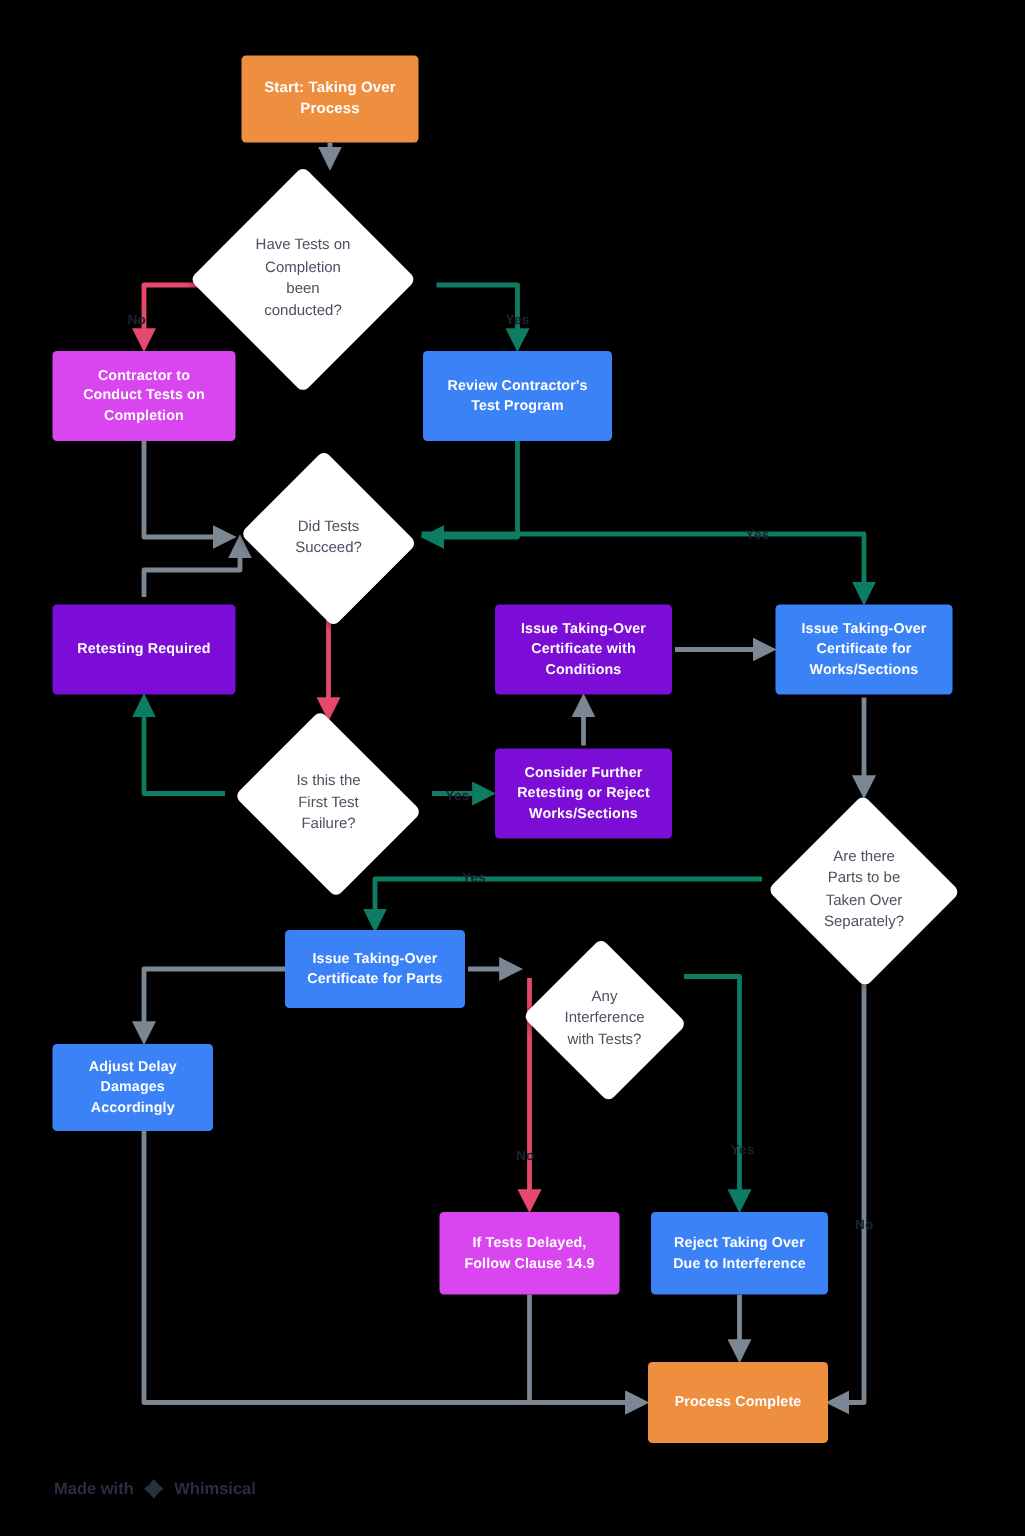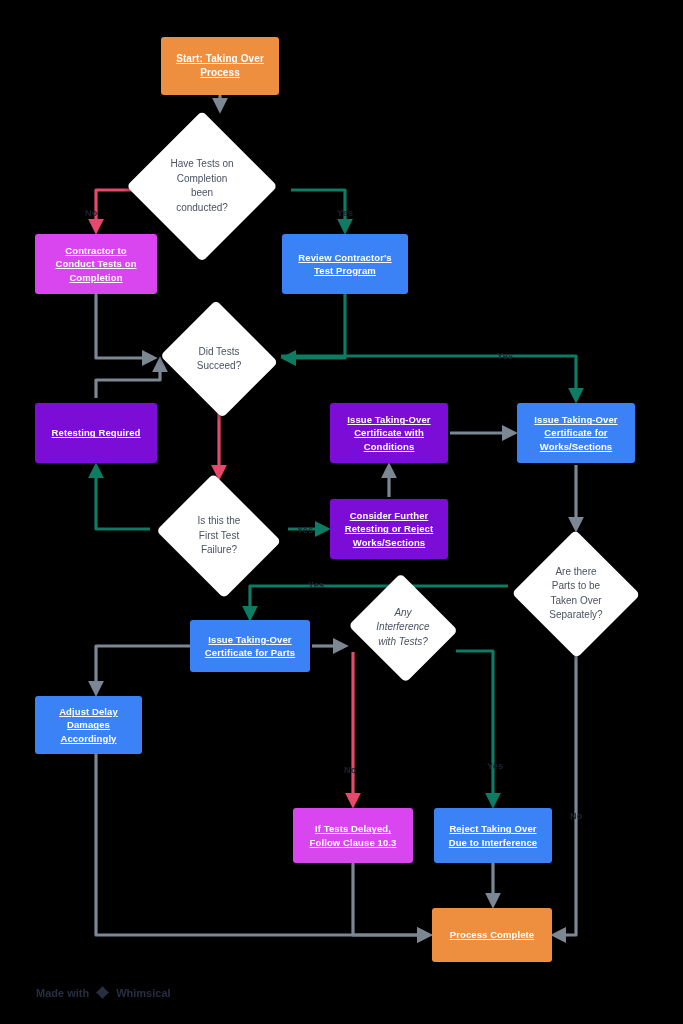--- a/index.html
+++ b/index.html
@@ -37,21 +37,20 @@
     color: #ffffff;
     font-weight: bold;
     line-height: 1.38;
     letter-spacing: 0.1px;
     border-radius: 3px;
     white-space: pre-line;
     z-index: 3;
   }
   .node.box {
     padding: 20px 6px;
-    text-decoration: underline;
   }
   .node.orange  { background: #EE8E3F; }
   .node.teal    { background: #3b82f6; }
   .node.red     { background: #d946ef; }
   .node.purple  { background: #7C0DD6; }
 
   .diamond {
     position: absolute;
     z-index: 3;
   }
@@ -221,32 +220,32 @@
     <div class="shape"></div>
     <div class="dtext" style="font-size:10px;">Are there
 Parts to be
 Taken Over
 Separately?</div>
   </div>
 
   <div class="node box teal" style="left:190px;top:620px;width:120px;height:52px;font-size:9.5px;">Issue Taking-Over
 Certificate for Parts</div>
 
-  <div class="diamond" style="left:347px;top:576px;width:112px;height:103px;font-style:italic;">
+  <div class="diamond" style="left:347px;top:628px;width:112px;height:103px;">
     <div class="shape"></div>
     <div class="dtext" style="font-size:10px;">Any
 Interference
 with Tests?</div>
   </div>
 
   <div class="node box teal" style="left:35px;top:696px;width:107px;height:58px;font-size:9.5px;">Adjust Delay
 Damages Accordingly</div>
 
   <div class="node box red" style="left:293px;top:808px;width:120px;height:55px;font-size:9.5px;">If Tests Delayed,
-Follow Clause 10.3</div>
+Follow Clause 14.9</div>
 
   <div class="node box teal" style="left:434px;top:808px;width:118px;height:55px;font-size:9.5px;">Reject Taking Over
 Due to Interference</div>
 
   <div class="node box orange" style="left:432px;top:908px;width:120px;height:54px;font-size:9.5px;">Process Complete</div>
 
   <div class="edge-label" style="left:85px;top:208px;">No</div>
   <div class="edge-label" style="left:337px;top:208px;">Yes</div>
   <div class="edge-label" style="left:497px;top:351px;">Yes</div>
   <div class="edge-label" style="left:297px;top:525px;">Yes</div>

